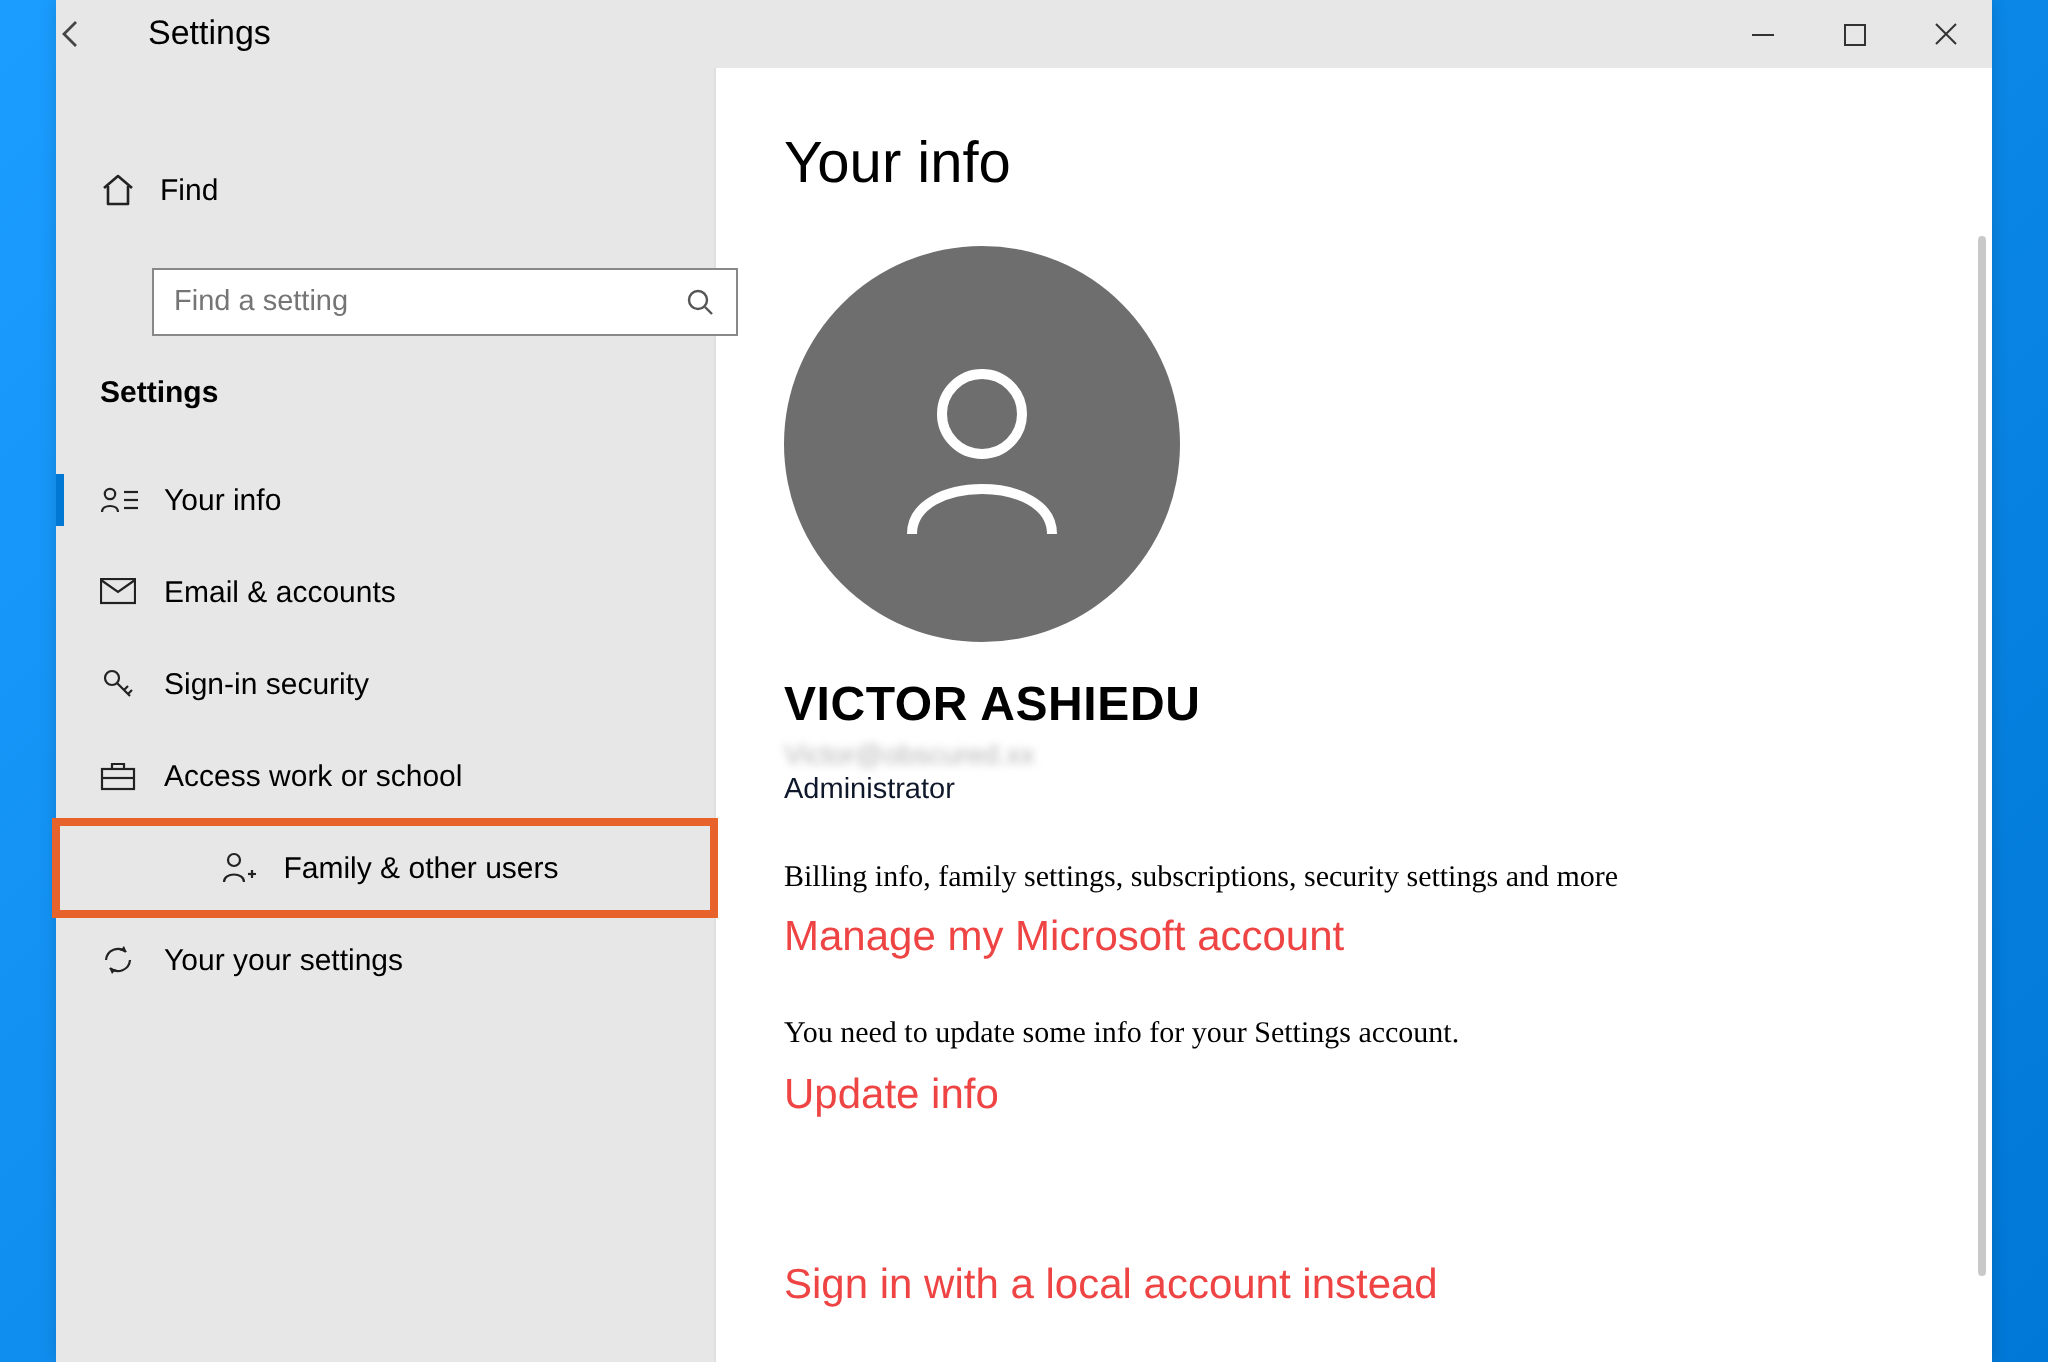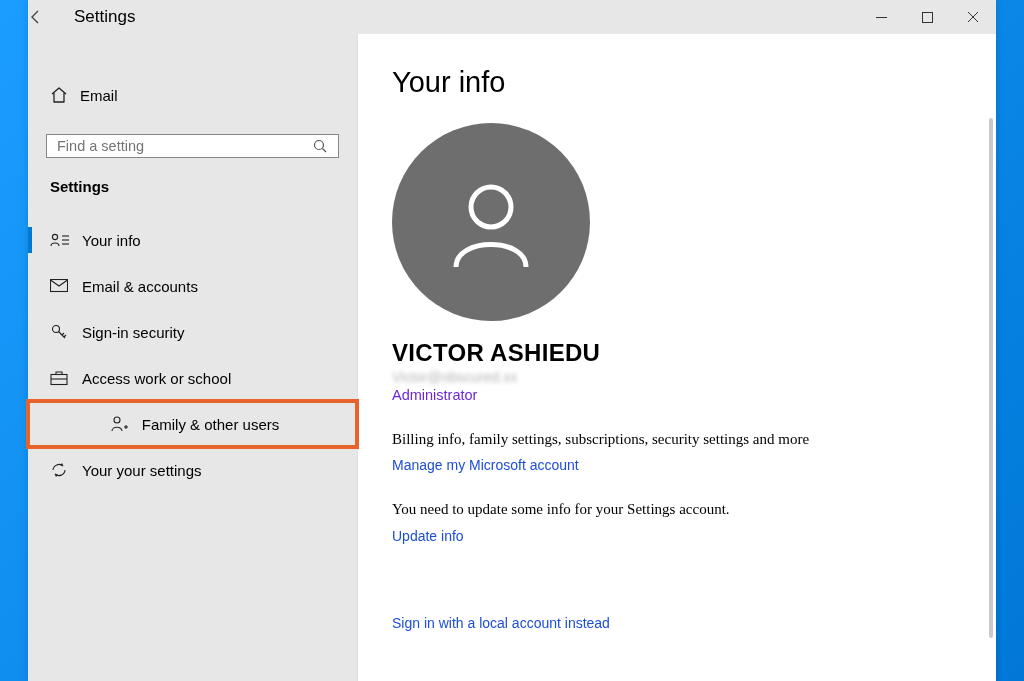--- a/index.html
+++ b/index.html
@@ -53,25 +53,26 @@
     display: flex; align-items: center;
     padding: 12px 20px 12px 22px;
     font-size: 15px;
     margin-top: 30px;
     margin-bottom: 18px;
   }
   .home-row .icon { width: 30px; }
   .search-wrap { padding: 0 18px 20px 18px; }
   .search {
     width: 100%;
-    height: 24px;
+    height: 34px;
     border: 1px solid #888;
     background: #fff;
     display: flex; align-items: center;
     padding: 0 10px;
+    margin-left: 30px;
   }
   .search input {
     flex: 1;
     border: none; outline: none;
     font-size: 14.5px;
     font-family: inherit;
     background: transparent;
   }
   .section-label {
     padding: 0 22px 22px 22px;
@@ -130,33 +131,33 @@
     letter-spacing: .3px;
   }
   .email-blur {
     margin-top: 2px;
     color: #b5b5b5;
     font-size: 14px;
     filter: blur(2px);
     user-select: none;
   }
   .role {
-    color: #6d28d9;
+    color: #0f172a;
     font-size: 14.5px;
     margin-top: 2px;
   }
   .para {
     margin-top: 26px;
     font-size: 15px;
     line-height: 1.35;
     font-family: Liberation Serif, serif;
   }
   .link {
-    color: #1d4ed8;
-    font-size: 14px;
+    color: #ef4444;
+    font-size: 21px;
     margin-top: 8px;
     cursor: pointer;
     display: inline-block;
   }
   .scrollbar {
     position: absolute;
     right: 3px; top: 84px;
     width: 4px; height: 520px;
     background: #c9c9c9;
     border-radius: 2px;
@@ -196,21 +197,21 @@
   <div class="body">
 
     <div class="sidebar">
 
       <div class="home-row">
         <span class="icon">
           <svg width="18" height="18" viewBox="0 0 18 18">
               <path d="M2 8 L9 2 L16 8 M4 7 V16 H14 V7" stroke="#222" stroke-width="1.3" fill="none" stroke-linejoin="round"></path>
             </svg>
         </span>
-        <span>Email</span>
+        <span>Find</span>
       </div>
 
       <div class="search-wrap">
         <div class="search">
           <input type="text" placeholder="Find a setting" style="">
           <span>
             <svg width="16" height="16" viewBox="0 0 16 16">
                 <circle cx="7" cy="7" r="4.5" stroke="#555" stroke-width="1.2" fill="none"></circle>
                 <line x1="10.5" y1="10.5" x2="14" y2="14" stroke="#555" stroke-width="1.2"></line>
               </svg>

